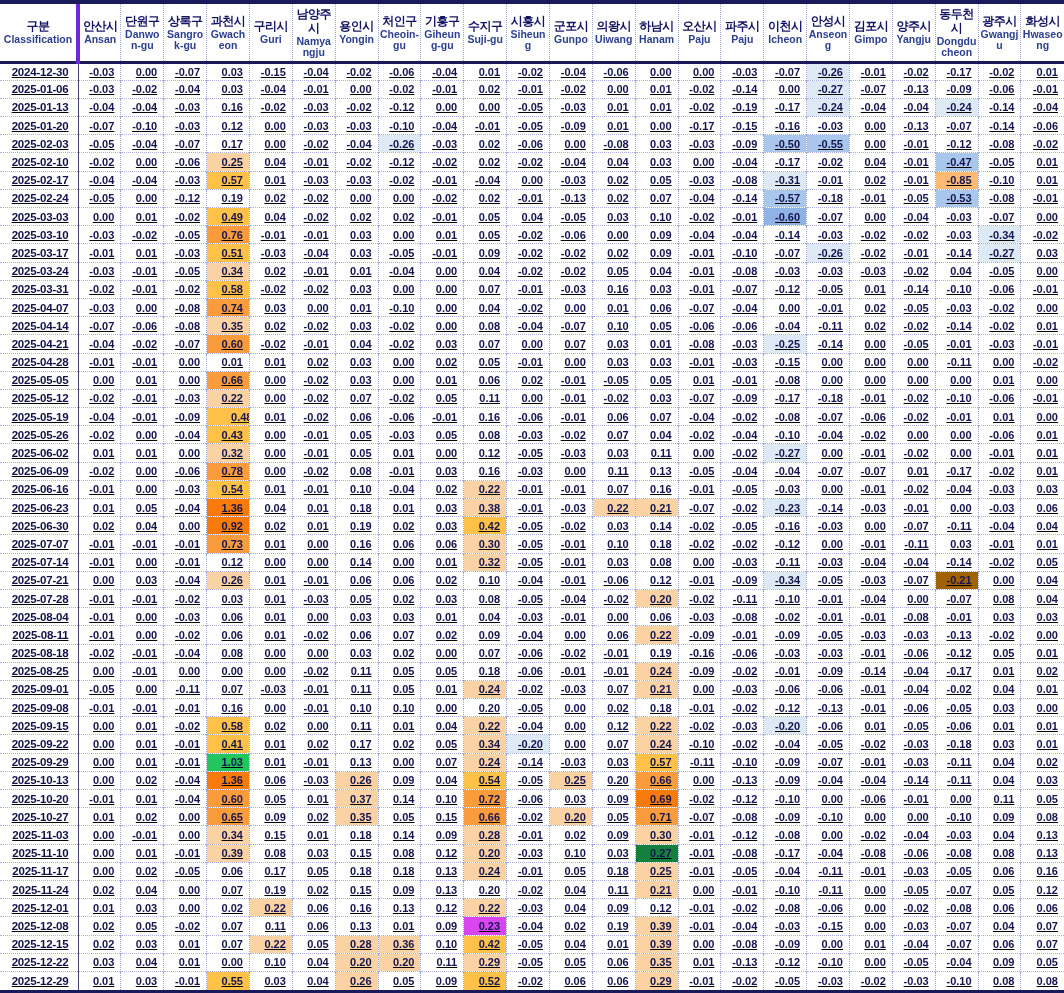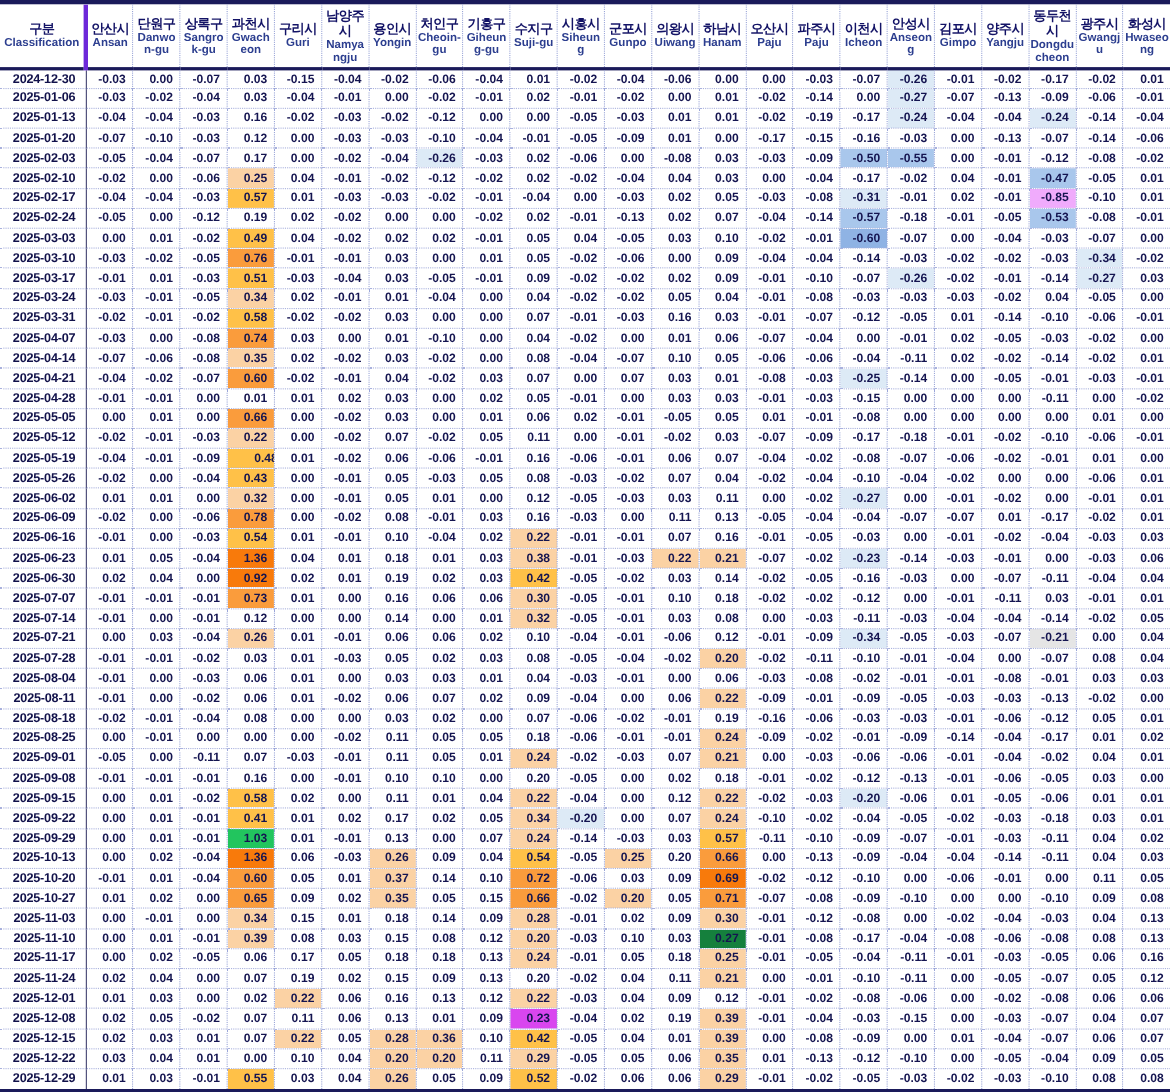--- a/index.html
+++ b/index.html
@@ -7,21 +7,21 @@
   .sheet{width:1064px;height:993px;box-sizing:border-box;
          border-top:4px solid #1a1a5a;border-bottom:3px solid #1a1a5a;overflow:hidden;}
   table{width:100%;height:100%;border-collapse:collapse;table-layout:fixed;}
   thead tr{height:58px;}
   thead th{background:#ffffff;border-bottom:3px solid #1a1a5a;vertical-align:middle;
            padding:0 1px;font-weight:bold;}
   thead th .kr{font-size:12px;color:#131366;letter-spacing:-0.5px;line-height:14px;}
   thead th .en{font-size:10.5px;color:#2c3e8f;line-height:11px;word-break:break-all;margin-top:1px;}
   th.corner{border-right:4px solid #6d28d9;}
   th.corner .kr{font-size:12px;}
-  tbody tr{height:18px;}
+  tbody tr{height:18px;text-decoration:underline;}
   tbody td{font-size:11px;font-weight:bold;color:#141450;text-align:right;
            padding:0 6px 0 0;white-space:nowrap;overflow:hidden;}
   tbody td,thead th{border-left:1px dotted #9ba6d8;}
   tbody td:first-child,thead th:first-child{border-left:none;}
   tbody tr + tr td{border-top:1px dotted #a9b1dd;}
   td.date{font-size:11.5px;letter-spacing:-0.2px;padding-right:9px;
           border-right:1px solid #41416f;color:#11114a;}
 </style>
 </head>
 <body>
@@ -326,21 +326,21 @@
           <td>0.00</td>
           <td>-0.03</td>
           <td>0.02</td>
           <td>0.05</td>
           <td>-0.03</td>
           <td>-0.08</td>
           <td style="background: rgb(221, 234, 246);">-0.31</td>
           <td>-0.01</td>
           <td>0.02</td>
           <td>-0.01</td>
-          <td style="background: #f0abfc;">-0.85</td>
+          <td style="background: #fdba74;">-0.85</td>
           <td>-0.10</td>
           <td>0.01</td>
         </tr>
         <tr>
           <td class="date">2025-02-24</td>
           <td>-0.05</td>
           <td>0.00</td>
           <td>-0.12</td>
           <td>0.19</td>
           <td>0.02</td>
@@ -898,21 +898,21 @@
           <td>-0.04</td>
           <td>-0.01</td>
           <td>-0.06</td>
           <td>0.12</td>
           <td>-0.01</td>
           <td>-0.09</td>
           <td style="background: rgb(221, 234, 246);">-0.34</td>
           <td>-0.05</td>
           <td>-0.03</td>
           <td>-0.07</td>
-          <td style="background: #e5e5e5;">-0.21</td>
+          <td style="background: #a16207;">-0.21</td>
           <td>0.00</td>
           <td>0.04</td>
         </tr>
         <tr>
           <td class="date">2025-07-28</td>
           <td>-0.01</td>
           <td>-0.01</td>
           <td>-0.02</td>
           <td>0.03</td>
           <td>0.01</td>

